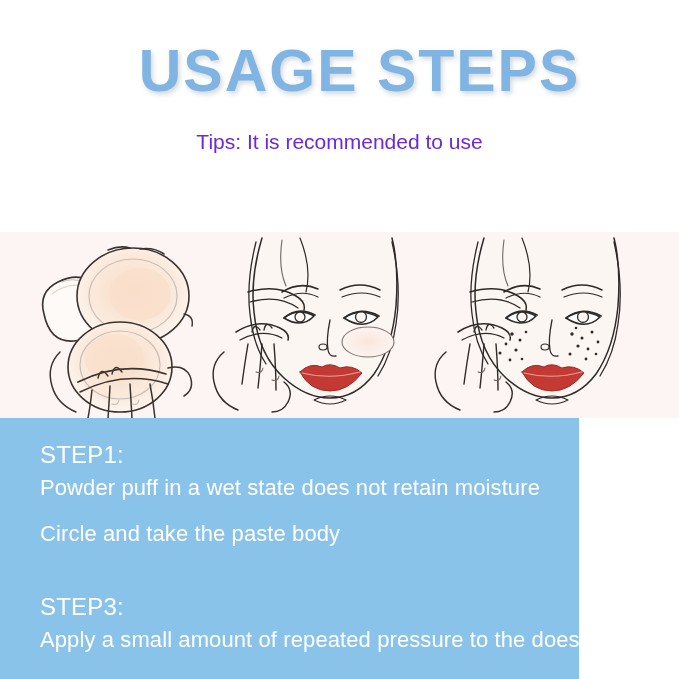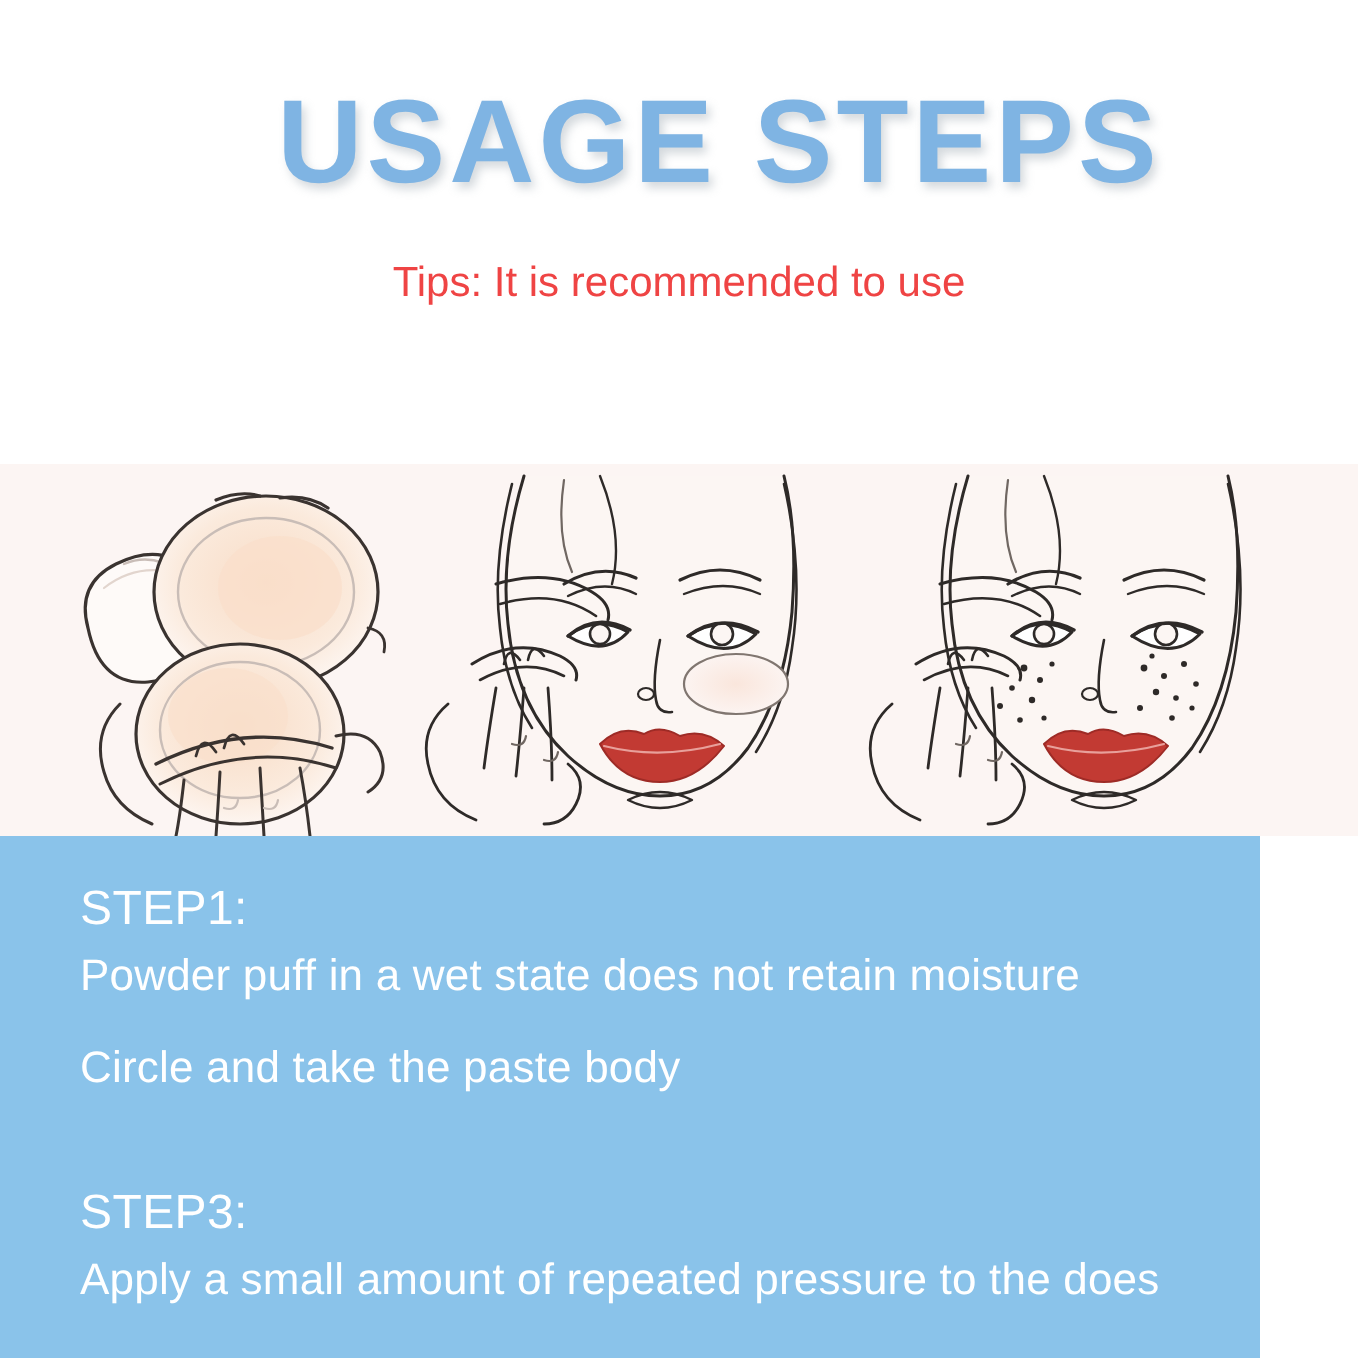--- a/index.html
+++ b/index.html
@@ -41,21 +41,21 @@
     line-height: 1;
     white-space: nowrap;
     padding-left: 20px;
   }
   .tips {
     position: absolute;
     left: 0;
     top: 124px;
     width: 679px;
     text-align: center;
-    color: #ef4444;
+    color: #6d28d9;
     font-size: 21px;
     line-height: 35px;
   }
   .tips-line { display: block; }
 
   
   .illus-band {
     position: absolute;
     left: 0;
     top: 232px;
@@ -68,21 +68,21 @@
     display: block;
     width: 679px;
     height: 186px;
   }
 
   
   .steps {
     position: absolute;
     left: 0;
     top: 418px;
-    width: 630px;
+    width: 579px;
     height: 261px;
     background: #8AC3EA;
   }
   .step-block {
     position: absolute;
     left: 40px;
     width: 620px;
   }
   .step-block.s1 { top: 22px; }
   .step-block.s2 { top: 98px; }

